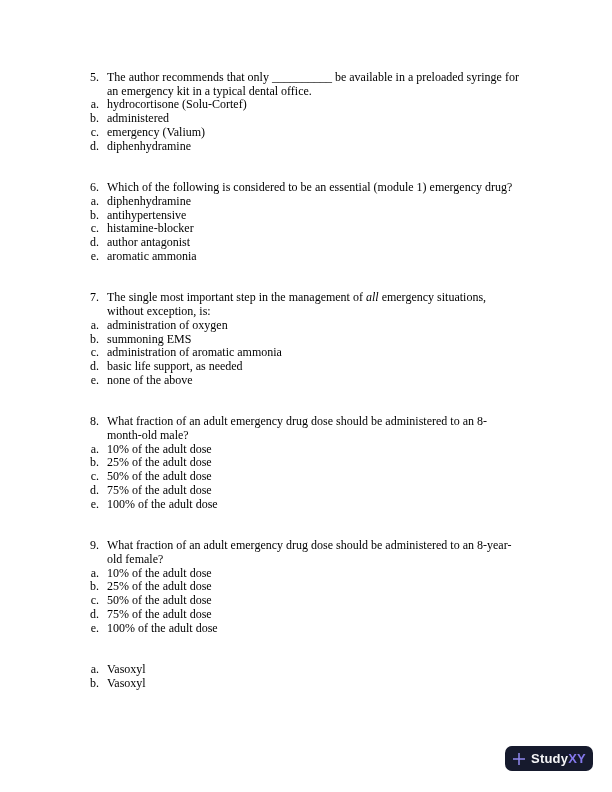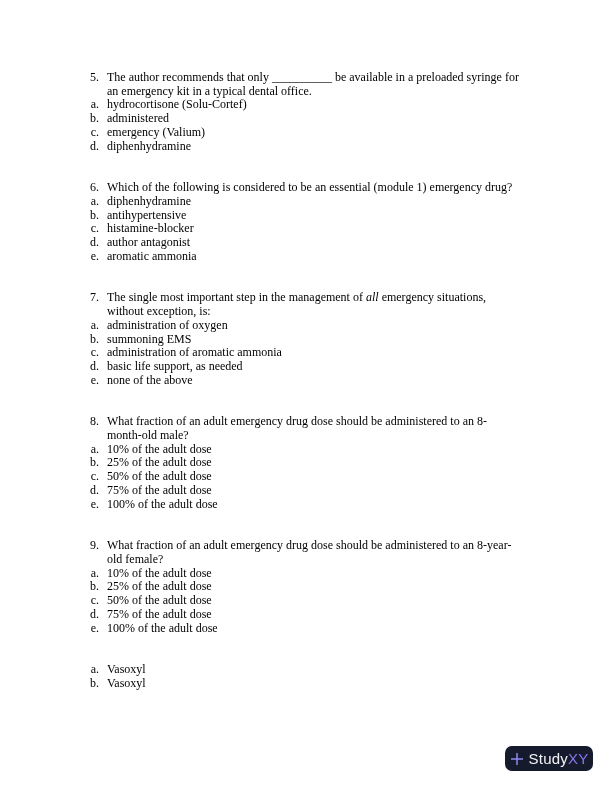--- a/index.html
+++ b/index.html
@@ -47,22 +47,22 @@
     justify-content: center;
     gap: 5px;
     cursor: pointer;
   }
   .plus-icon {
     color: var(--badge-plus, #9189ef);
     display: block;
   }
   .logo-text {
     font-family: "Liberation Sans", sans-serif;
-    font-weight: normal;
-    font-size: 15px;
+    font-weight: bold;
+    font-size: 13px;
     letter-spacing: 0.2px;
     line-height: 13px;
     white-space: nowrap;
   }
   .logo-study { color: var(--badge-text, #f4f4f6); }
   .logo-xy { color: var(--badge-accent, #8478ec); }
 </style>
 </head>
 <body>
 

